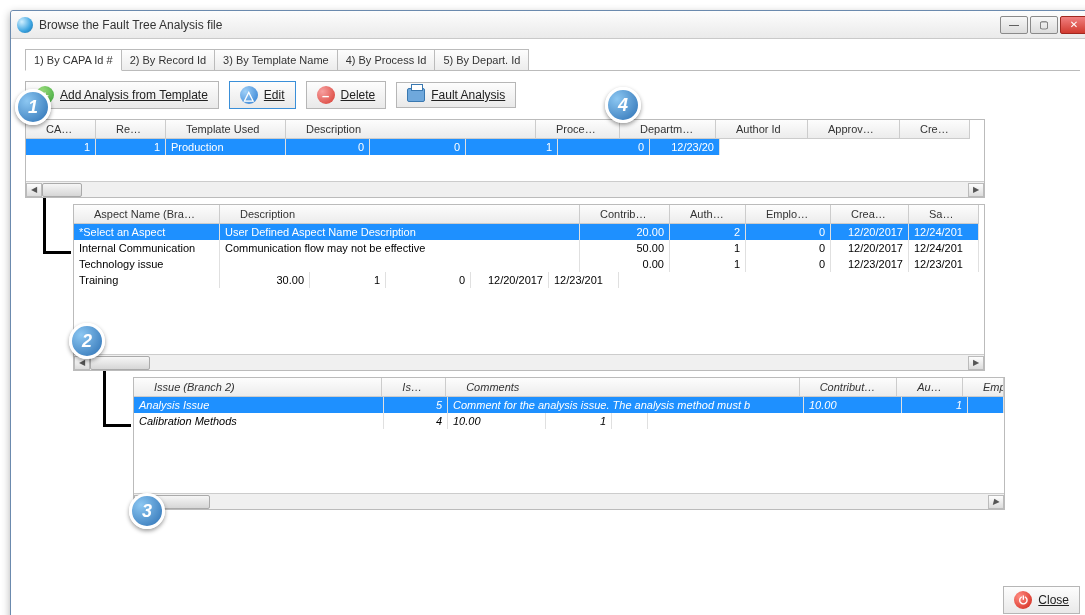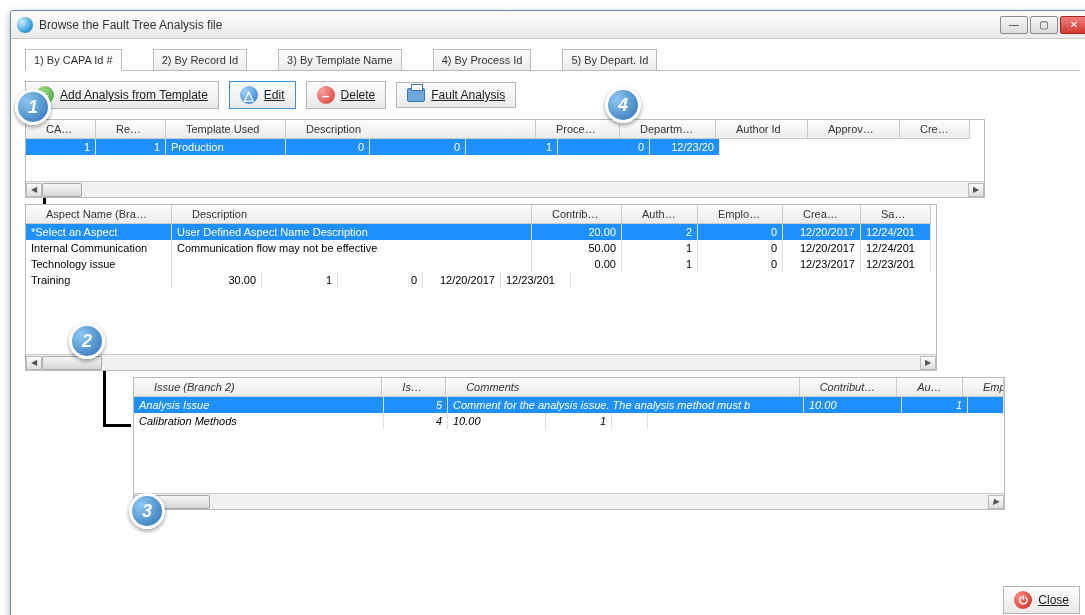--- a/index.html
+++ b/index.html
@@ -22,21 +22,21 @@
     background: linear-gradient(#f7f7f7,#dcdcdc); display:flex;align-items:center;justify-content:center;
     font-size: 10px; color:#333; cursor:pointer;
   }
   .win-btn.close { background: linear-gradient(#f08080,#d13a2f); color:#fff; border-color:#a02820; }
   .globe-icon {
     width:16px;height:16px;border-radius:50%;
     background: radial-gradient(circle at 30% 30%, #cfefff, #3aa3e0 60%, #1c6aa0);
     position:relative;
   }
   .content { padding: 10px 14px 8px 14px; flex:1; position:relative; }
-  .tabs { display:flex; border-bottom:1px solid #bbb; font-size:11px;gap:32px; }
+  .tabs { display:flex; border-bottom:1px solid #bbb; font-size:11px; }
   .tab {
     padding:4px 8px; border:1px solid #bbb; border-bottom:none;
     background:linear-gradient(#fdfdfd,#ececec); margin-right:-1px;
     color:#333; cursor:pointer; position:relative; z-index:1;
   }
   .tab.active { background:#fff; border-bottom:1px solid #fff; margin-bottom:-1px; z-index:2; }
   .toolbar { display:flex; gap:10px; padding:10px 0 10px 0; align-items:center; }
   .btn {
     display:flex; align-items:center; gap:6px; padding:4px 10px;
     border:1px solid #b6b6b6; background:linear-gradient(#fdfdfd,#e9e9e9);
@@ -199,21 +199,21 @@
         <div class="arrow">◀</div>
         <div class="track">
             <div class="thumb" style="left:0;width:40px;"></div>
           </div>
         <div class="arrow">▶</div>
       </div>
     </div>
 
     <div class="tree-wrap" style="margin-top:6px;">
       <div class="connector" style="left:18px;top:-6px;width:28px;height:56px;"></div>
-      <div class="grid" style="width:912px;">
+      <div class="grid" style="margin-left:48px;width:912px;">
         <div class="grid-head">
           <div class="gc w2-aspect">Aspect Name (Branch 1)</div>
           <div class="gc w2-desc">Description</div>
           <div class="gc w2-contrib">Contribution %</div>
           <div class="gc w2-aid">Author Id</div>
           <div class="gc w2-eid">Employee Id</div>
           <div class="gc w2-crt">Created</div>
           <div class="gc w2-sav">Saved</div>
         </div>
         <div class="grid-body" id="g2body" style="min-height:130px;">

